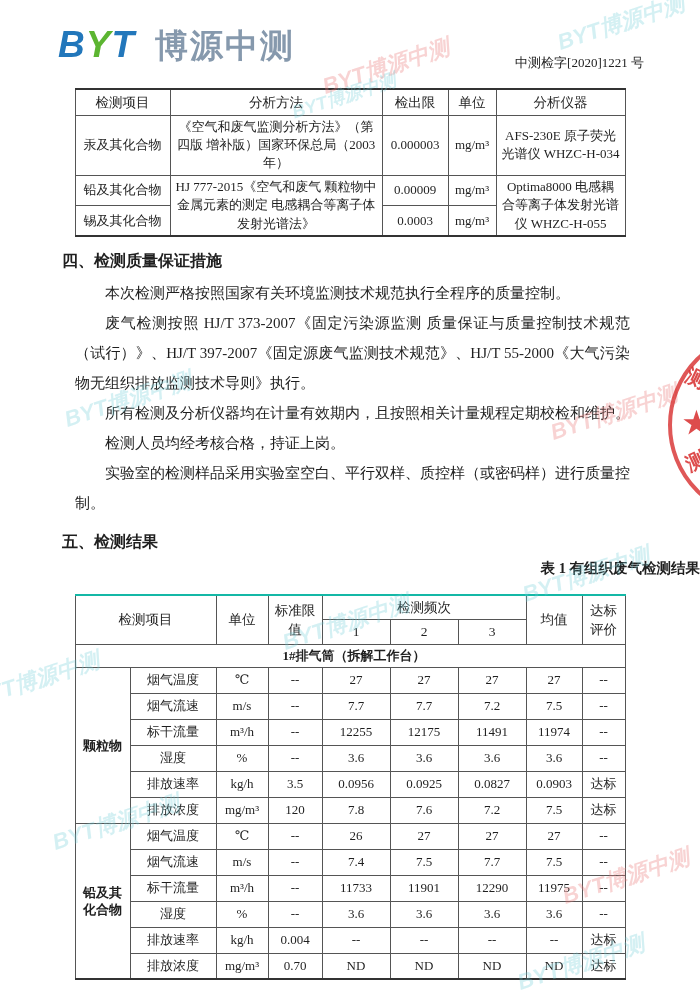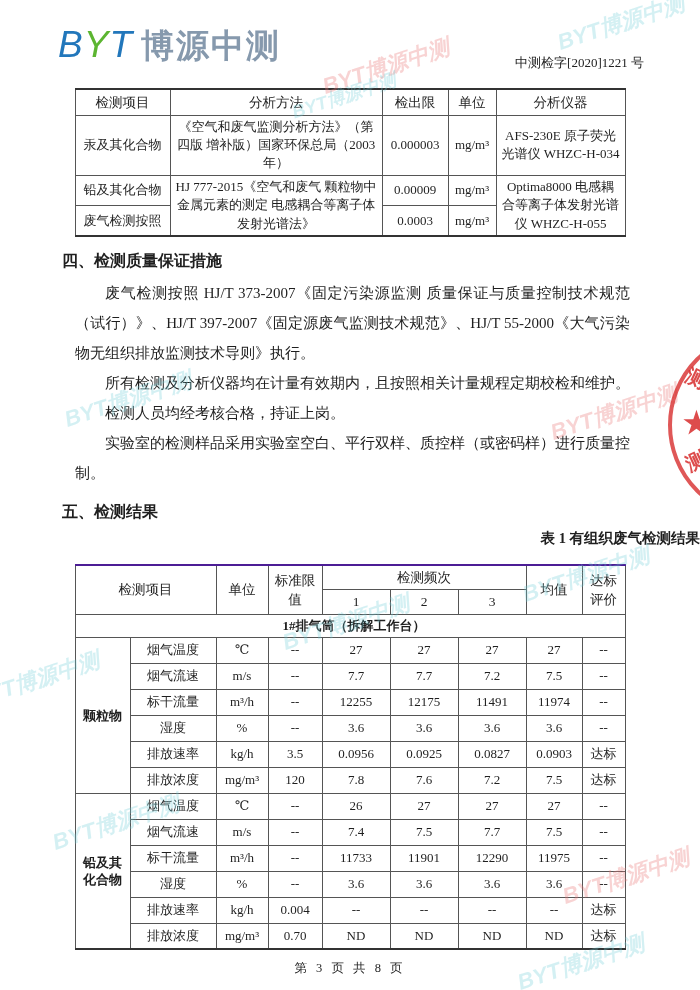--- a/index.html
+++ b/index.html
@@ -9,36 +9,36 @@
     background: #ffffff; color: #1f1f1f;
     font-family: "Liberation Serif", "DejaVu Serif", serif;
   }
   .page { position: relative; width: 700px; height: 990px; overflow: hidden; }
 
   
   .hdr { display: flex; justify-content: space-between; align-items: flex-start;
          margin: 24px 56px 0 58px; }
   .logo { display: flex; align-items: baseline; }
   .logo-acro { font-family: "Liberation Sans", "DejaVu Sans", sans-serif;
-    font-weight: normal; font-style: italic; font-size: 37px; letter-spacing: 1px; }
+    font-weight: bold; font-style: italic; font-size: 37px; letter-spacing: 1px; }
   .logo-acro .lb, .logo-acro .lt { color: #2277bb; }
   .logo-acro .ly { color: #5cb531; }
   .logo-name { font-family: "Liberation Sans", "DejaVu Sans", sans-serif;
-    font-size: 33px; font-weight: 600; color: #8699ad; margin-left: 8px; letter-spacing: 2px; }
+    font-size: 33px; font-weight: 600; color: #8699ad; margin-left: 20px; letter-spacing: 2px; }
   .doc-no { font-size: 13px; margin-top: 30px; color: #222; }
 
   
   table { border-collapse: collapse; table-layout: fixed; width: 550px; margin: 0 auto; }
   td, th { border: 1px solid #555; text-align: center; vertical-align: middle;
            font-weight: normal; padding: 2px 4px; line-height: 1.42; }
   .mtab { margin-top: 20px; font-size: 13px; }
   .mtab th { font-size: 13.5px; height: 26px; }
   .mtab .r1 td { height: 46px; }
   .mtab .r2 td, .mtab .r3 td { height: 30px; }
-  .mtab, .rtab { border-top: 2px solid #4c1d95; border-bottom: 2px solid #333; margin-top: 16px; }
+  .mtab, .rtab { border-top: 2px solid #14b8a6; border-bottom: 2px solid #333; margin-top: 16px; }
   .mtab tr:first-child th { border-top: 2px solid #333; }
   .mtab tr:last-child td { border-bottom: 2px solid #333; }
 
   
   .sec-title { font-size: 16px; font-weight: bold; margin: 14px 0 6px 62px; }
   .paras { margin: 0 70px 0 75px; }
   .paras p { font-size: 15px; line-height: 30px; text-indent: 2em; text-align: justify; }
   .tab-caption { text-align: right; font-size: 14.5px; font-weight: bold; margin: 4px 0 6px 0; }
 
   .rtab { font-size: 13px; }
@@ -123,29 +123,30 @@
       <td>AFS-230E 原子荧光光谱仪 WHZC-H-034</td>
     </tr>
     <tr class="r2">
       <td>铅及其化合物</td>
       <td rowspan="2">HJ 777-2015《空气和废气 颗粒物中金属元素的测定 电感耦合等离子体发射光谱法》</td>
       <td>0.00009</td>
       <td>mg/m³</td>
       <td rowspan="2">Optima8000 电感耦合等离子体发射光谱仪 WHZC-H-055</td>
     </tr>
     <tr class="r3">
-      <td>废气检测按照</td>
+      <td>锡及其化合物</td>
       <td>0.0003</td>
       <td>mg/m³</td>
     </tr>
   </tbody>
     </table>
 
   <div class="sec-title">四、检测质量保证措施</div>
   <div class="paras">
+    <p>本次检测严格按照国家有关环境监测技术规范执行全程序的质量控制。</p>
     <p>废气检测按照 HJ/T 373-2007《固定污染源监测  质量保证与质量控制技术规范（试行）》、HJ/T 397-2007《固定源废气监测技术规范》、HJ/T 55-2000《大气污染物无组织排放监测技术导则》执行。</p>
     <p>所有检测及分析仪器均在计量有效期内，且按照相关计量规程定期校检和维护。</p>
     <p>检测人员均经考核合格，持证上岗。</p>
     <p>实验室的检测样品采用实验室空白、平行双样、质控样（或密码样）进行质量控制。</p>
   </div>
 
   <div class="sec-title">五、检测结果</div>
   <div class="tab-caption">表 1   有组织废气检测结果</div>
 
   <table class="rtab">

